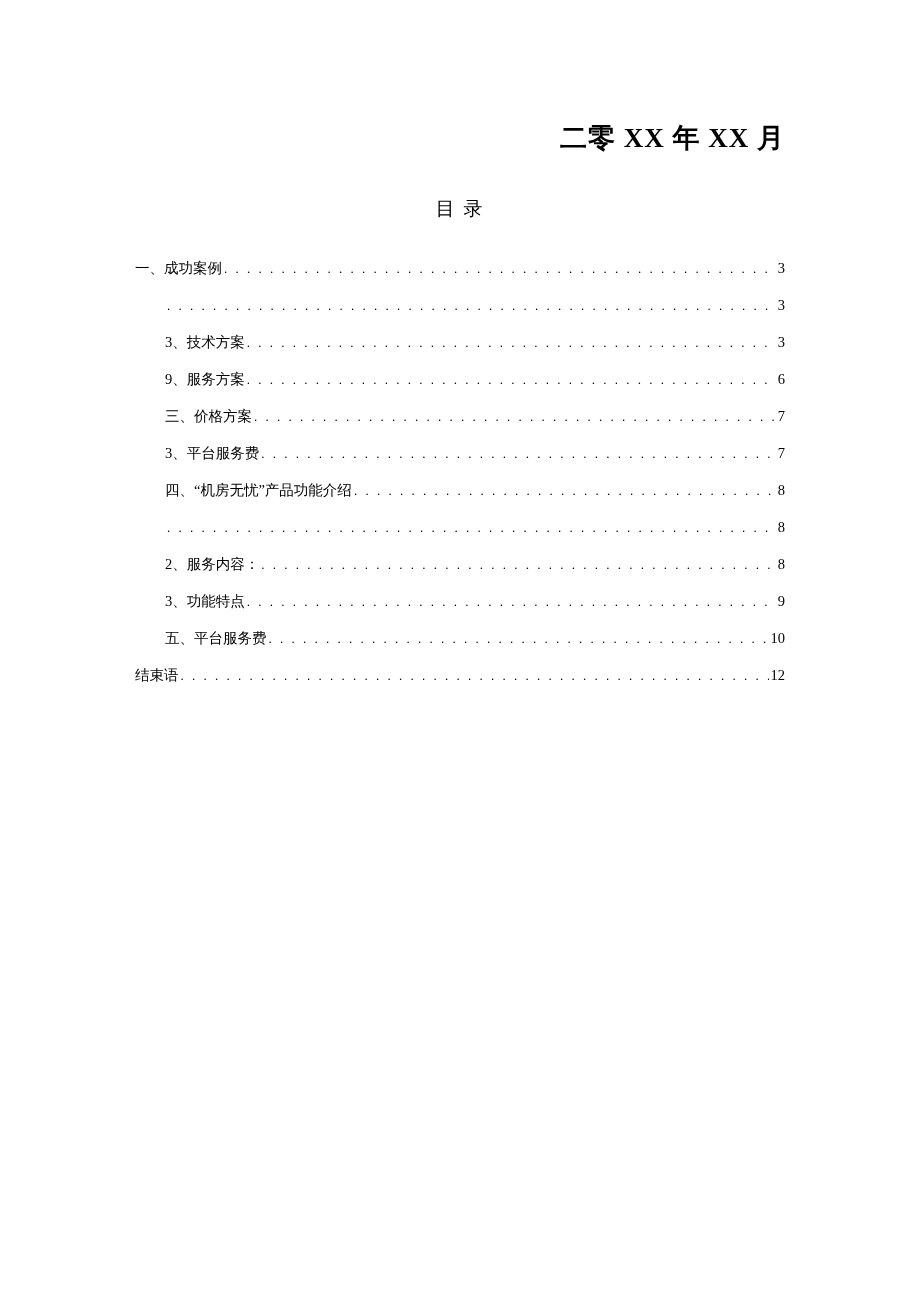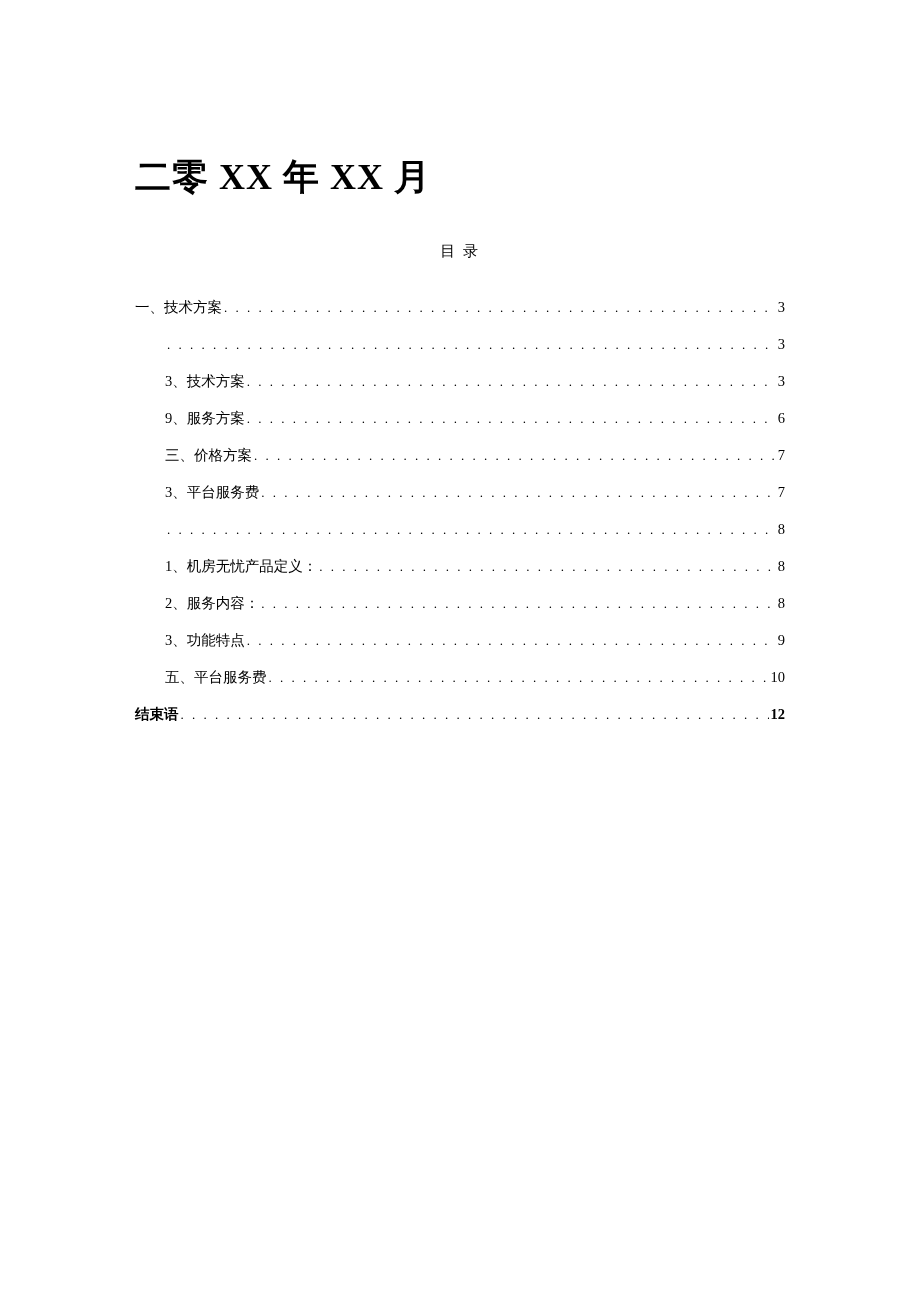--- a/index.html
+++ b/index.html
@@ -9,51 +9,50 @@
     }
     body {
       background: #ffffff;
       width: 920px;
       height: 1301px;
       font-family: "SimSun", "宋体", serif;
       color: #000;
       padding: 120px 135px 0 135px;
     }
     .title {
-      text-align: left;
-      font-size: 36px;
+      text-align: right;
+      font-size: 27px;
       font-family: "SimSun", "宋体", serif;
       margin-bottom: 40px;
       letter-spacing: 1px;
-      margin-top: 33px;
     }
     .subtitle {
       text-align: center;
-      font-size: 15px;
+      font-size: 19px;
       margin-bottom: 28px;
       letter-spacing: 2px;
     }
     .toc {
       font-size: 14.5px;
       line-height: 2.55;
     }
     .toc-line {
       display: flex;
       align-items: baseline;
       white-space: nowrap;
     }
     .toc-line.level1 {
       padding-left: 0;
     }
     .toc-line.level2 {
       padding-left: 30px;
     }
     .toc-line.bold .toc-text,
     .toc-line.bold .toc-page {
-      font-weight: bold;
+      font-weight: normal;
     }
     .toc-text {
       flex-shrink: 0;
     }
     .toc-dots {
       flex: 1;
       overflow: hidden;
       letter-spacing: 2.5px;
       margin: 0 2px;
       min-width: 0;
@@ -64,21 +63,21 @@
     }
   </style>
 </head>
 <body>
 
 <h1 class="title">二零 XX 年 XX 月</h1>
 <div class="subtitle">目 录</div>
 
 <div class="toc">
   <div class="toc-line level1">
-    <span class="toc-text">一、技术方案</span>
+    <span class="toc-text">一、成功案例</span>
     <span class="toc-dots">. . . . . . . . . . . . . . . . . . . . . . . . . . . . . . . . . . . . . . . . . . . . . . . . . . . . . . . . . . . . . . . . . . . . . . . . . . . . . . . . . . . . . . . . . . . . . . . . . . . . . . . . . . . . . . . . . . . . . . . .</span>
     <span class="toc-page">3</span>
   </div>
   <div class="toc-line level2">
     <span class="toc-dots">. . . . . . . . . . . . . . . . . . . . . . . . . . . . . . . . . . . . . . . . . . . . . . . . . . . . . . . . . . . . . . . . . . . . . . . . . . . . . . . . . . . . . . . . . . . . . . . . . . . . . . . . . . . . . . . . . . . . . . . .</span>
     <span class="toc-page">3</span>
   </div>
   <div class="toc-line level2">
     <span class="toc-text">3、技术方案</span>
     <span class="toc-dots">. . . . . . . . . . . . . . . . . . . . . . . . . . . . . . . . . . . . . . . . . . . . . . . . . . . . . . . . . . . . . . . . . . . . . . . . . . . . . . . . . . . . . . . . . . . . . . . . . . . . . . . . . . . . . . . . . . . . . . . .</span>
@@ -93,25 +92,25 @@
     <span class="toc-text">三、价格方案</span>
     <span class="toc-dots">. . . . . . . . . . . . . . . . . . . . . . . . . . . . . . . . . . . . . . . . . . . . . . . . . . . . . . . . . . . . . . . . . . . . . . . . . . . . . . . . . . . . . . . . . . . . . . . . . . . . . . . . . . . . . . . . . . . . . . . .</span>
     <span class="toc-page">7</span>
   </div>
   <div class="toc-line level2">
     <span class="toc-text">3、平台服务费</span>
     <span class="toc-dots">. . . . . . . . . . . . . . . . . . . . . . . . . . . . . . . . . . . . . . . . . . . . . . . . . . . . . . . . . . . . . . . . . . . . . . . . . . . . . . . . . . . . . . . . . . . . . . . . . . . . . . . . . . . . . . . . . . . . . . . .</span>
     <span class="toc-page">7</span>
   </div>
   <div class="toc-line level2">
+    <span class="toc-text">四、“机房无忧”产品功能介绍</span>
     <span class="toc-dots">. . . . . . . . . . . . . . . . . . . . . . . . . . . . . . . . . . . . . . . . . . . . . . . . . . . . . . . . . . . . . . . . . . . . . . . . . . . . . . . . . . . . . . . . . . . . . . . . . . . . . . . . . . . . . . . . . . . . . . . .</span>
     <span class="toc-page">8</span>
   </div>
   <div class="toc-line level2">
-    <span class="toc-text">1、机房无忧产品定义：</span>
     <span class="toc-dots">. . . . . . . . . . . . . . . . . . . . . . . . . . . . . . . . . . . . . . . . . . . . . . . . . . . . . . . . . . . . . . . . . . . . . . . . . . . . . . . . . . . . . . . . . . . . . . . . . . . . . . . . . . . . . . . . . . . . . . . .</span>
     <span class="toc-page">8</span>
   </div>
   <div class="toc-line level2">
     <span class="toc-text">2、服务内容：</span>
     <span class="toc-dots">. . . . . . . . . . . . . . . . . . . . . . . . . . . . . . . . . . . . . . . . . . . . . . . . . . . . . . . . . . . . . . . . . . . . . . . . . . . . . . . . . . . . . . . . . . . . . . . . . . . . . . . . . . . . . . . . . . . . . . . .</span>
     <span class="toc-page">8</span>
   </div>
   <div class="toc-line level2">
     <span class="toc-text">3、功能特点</span>

